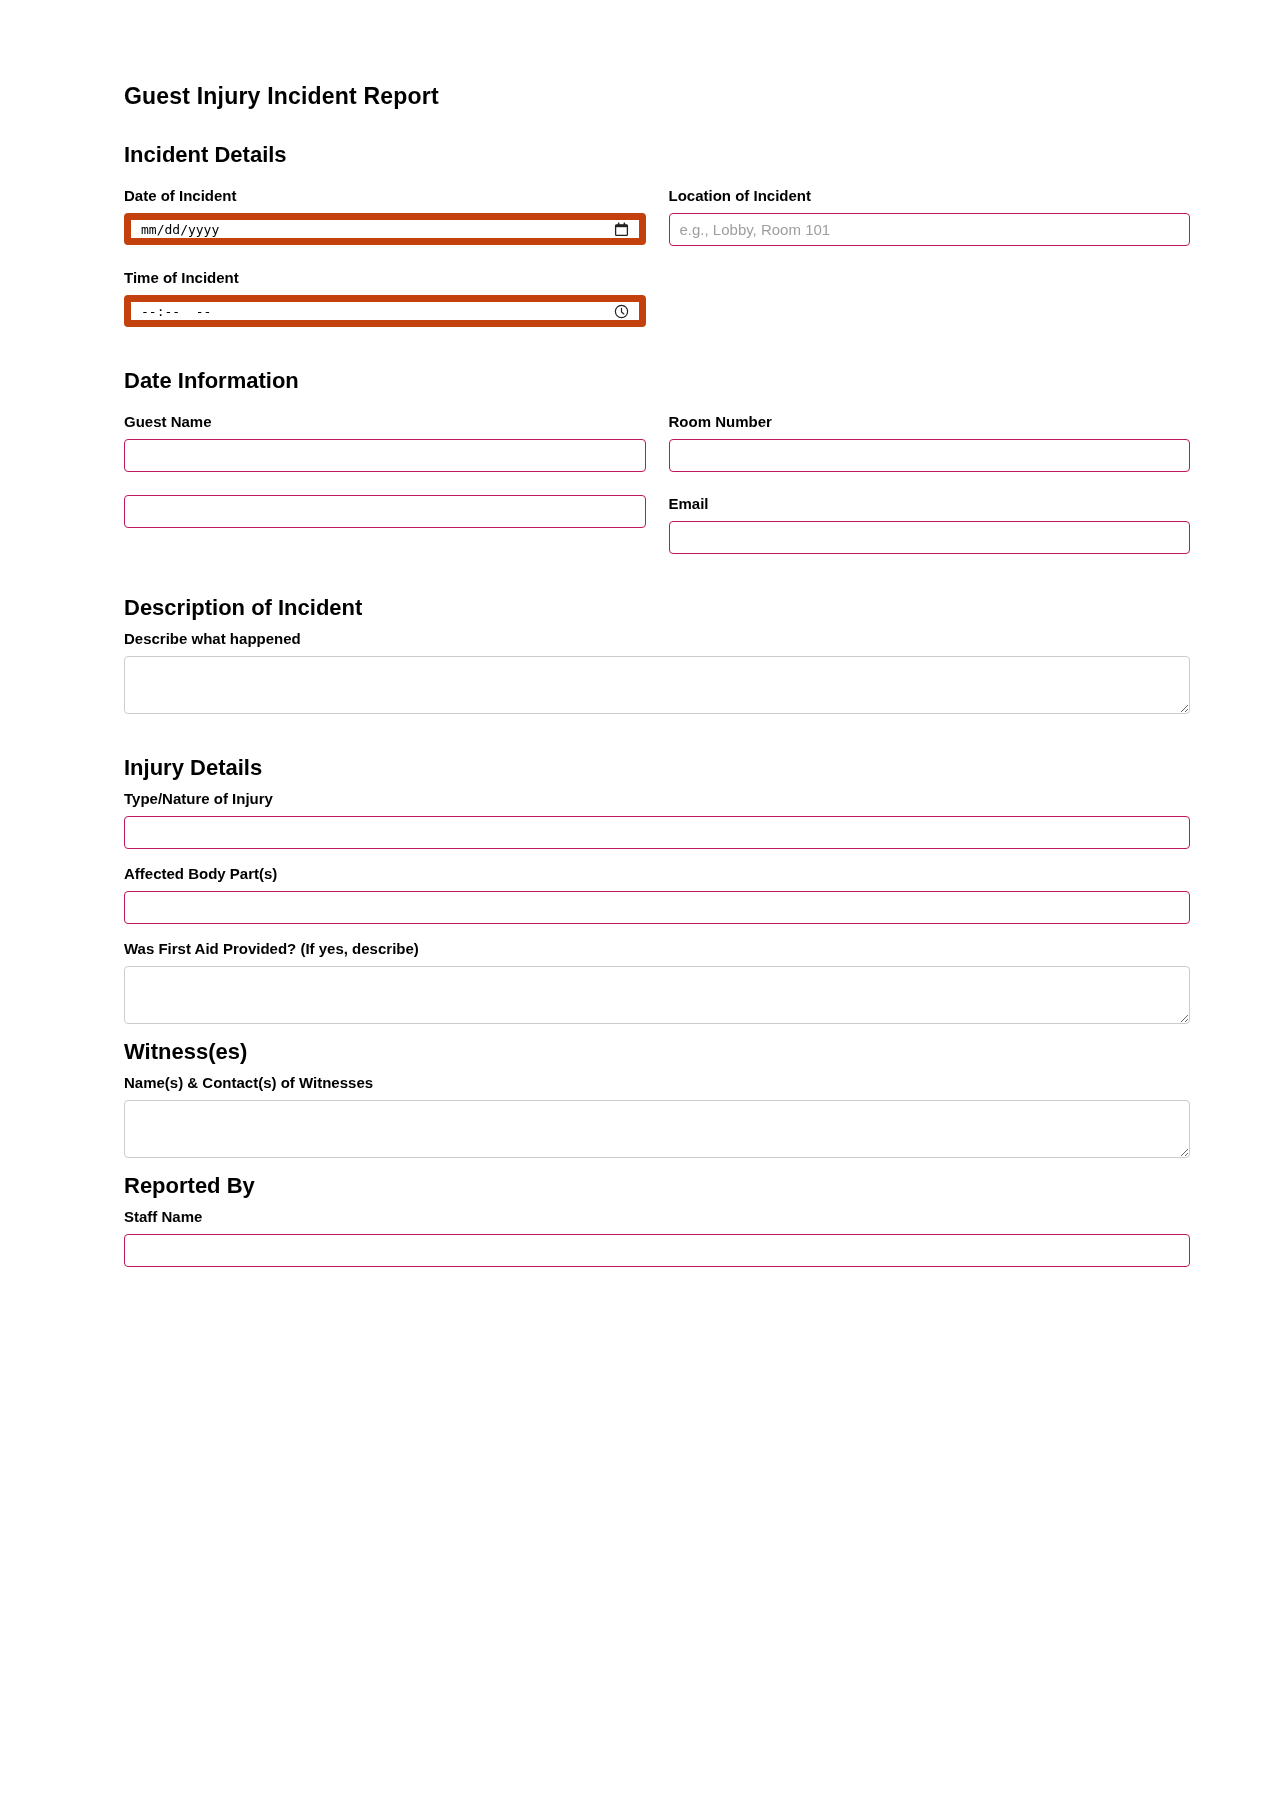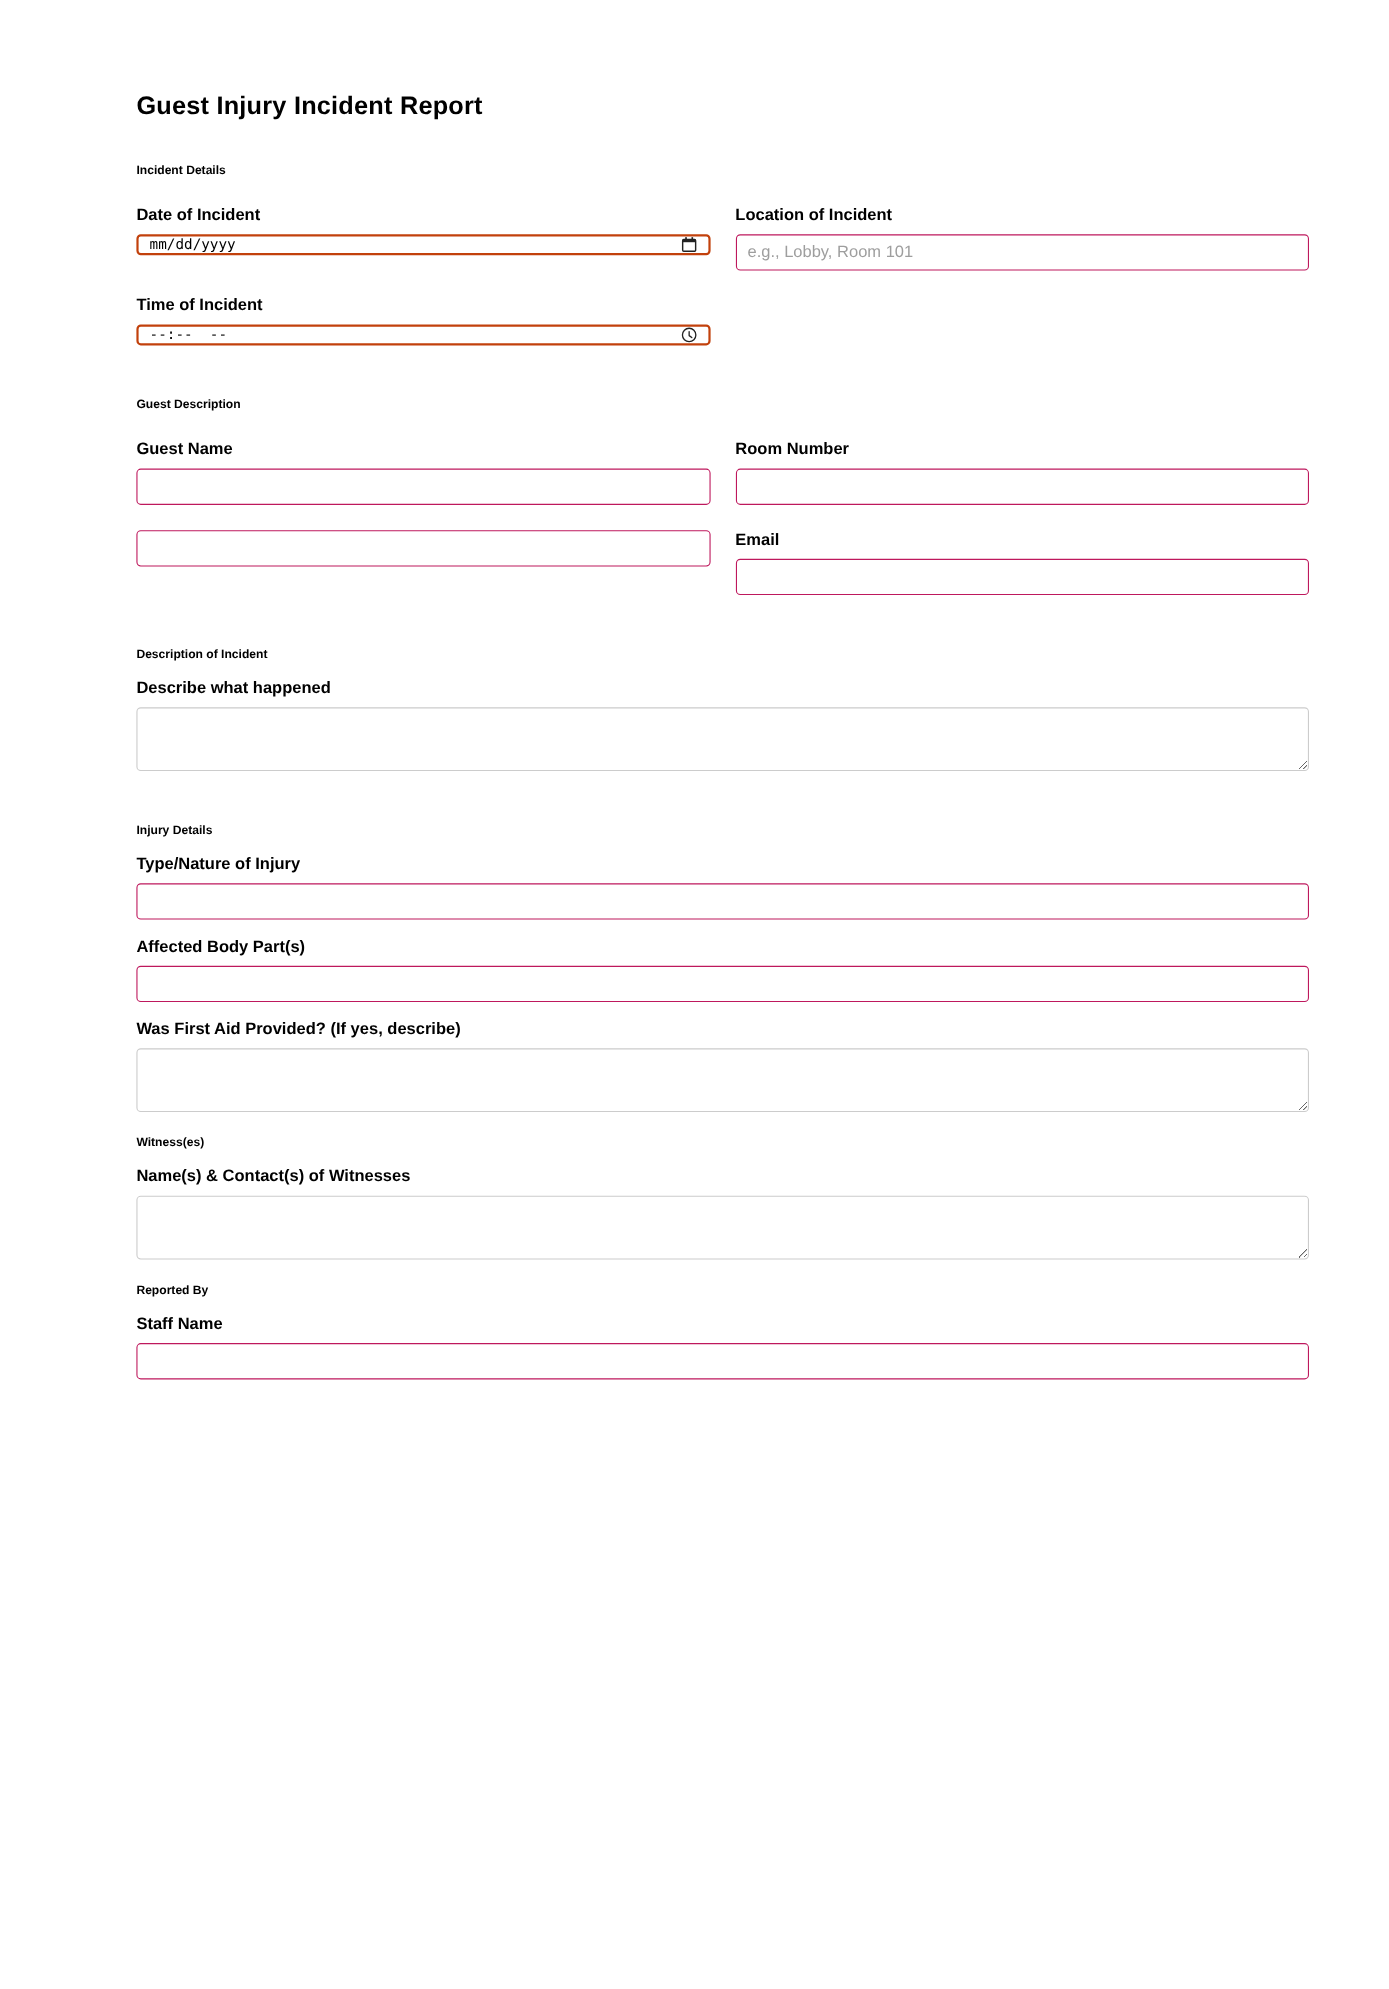--- a/index.html
+++ b/index.html
@@ -14,21 +14,21 @@
   .clip-viewport { height: 1302px; overflow: hidden; padding-left: 32px; }
 
   .container { padding: 82px 13px 0 92px; width: 1171px; }
 
   h1.page-title {
     font-size: 23px; font-weight: bold; line-height: 28px;
     margin: 0 0 35px 0; letter-spacing: 0.2px;
   }
 
   .section-heading {
-    font-size: 11px; font-weight: bold; line-height: 20px; margin: 0;
+    font-size: 22px; font-weight: bold; line-height: 20px; margin: 0;
   }
 
   .field-label {
     display: block;
     font-size: 15px; font-weight: bold; line-height: 18px;
     margin: 0 0 8px 0;
   }
 
   .grid2 {
     display: grid;
@@ -62,22 +62,22 @@
     background: #ffffff;
     padding: 7px 10px;
     font-family: "Liberation Sans", sans-serif;
     font-size: 15px; color: #000000;
     resize: both;
     outline: none;
   }
 
   
   .picker-input {
-    width: 100%; height: 19px;
-    border: 2px solid #c2410c; border-radius: 4px;
+    width: 100%; height: 32px;
+    border: 7px solid #c2410c; border-radius: 4px;
     background: #ffffff;
     padding: 0 10px;
     display: flex; align-items: center; justify-content: space-between;
     cursor: default;
   }
   .picker-value {
     font-family: "DejaVu Sans Mono", monospace;
     font-size: 13px; color: #000000;
     white-space: pre;
   }
@@ -121,21 +121,21 @@
                 <circle cx="7.5" cy="7.5" r="6.1" fill="none" stroke="#222222" stroke-width="1.2"></circle>
                 <path d="M7.5 4.4 L7.5 8.1 L9.9 9.9" fill="none" stroke="#222222" stroke-width="1.2" stroke-linecap="round" stroke-linejoin="round"></path>
               </svg>
             </span>
           </div>
         </div>
       </div>
     </div>
 
     <div class="mt44">
-      <div class="section-heading mb22">Guest Description</div>
+      <div class="section-heading mb22">Date Information</div>
       <div class="grid2">
         <div>
           <label class="field-label">Guest Name</label>
           <input type="text" class="text-input" style="">
         </div>
         <div>
           <label class="field-label">Room Number</label>
           <input type="text" class="text-input" style="">
         </div>
         <div>

